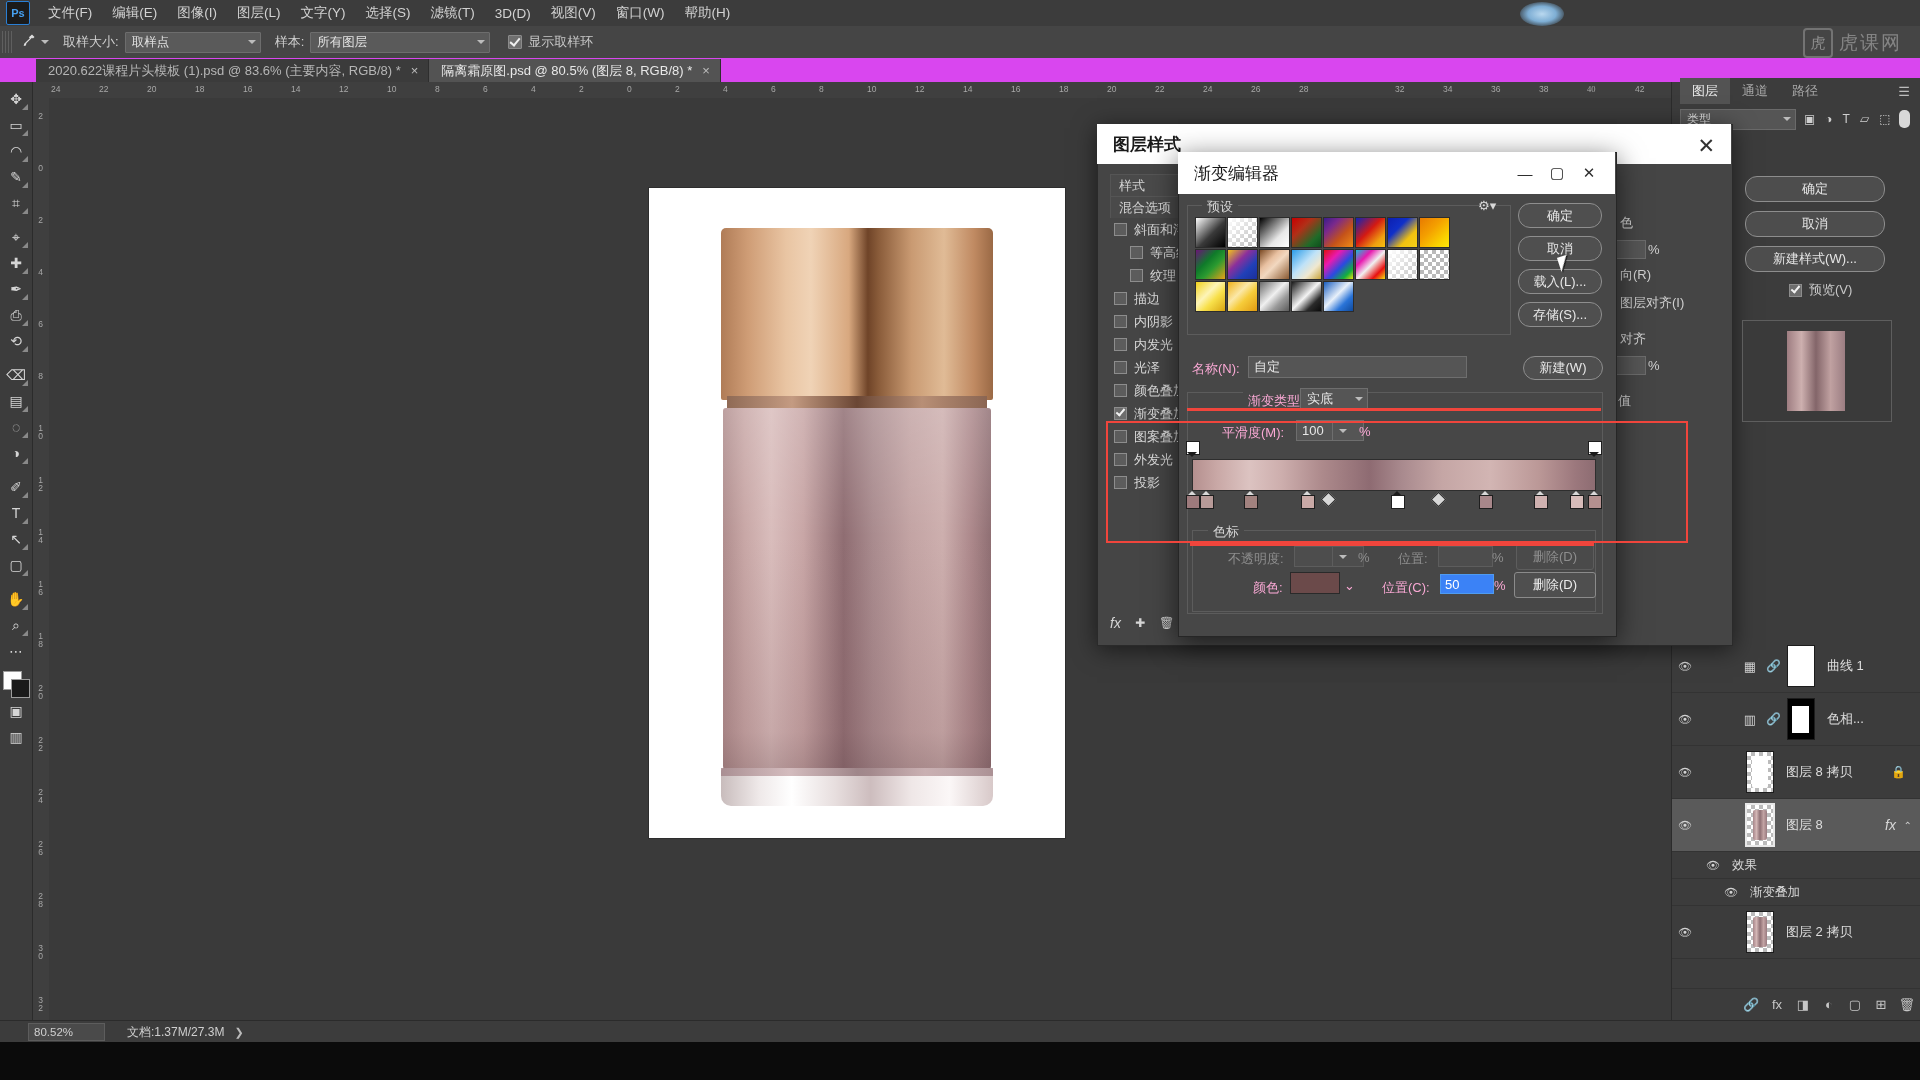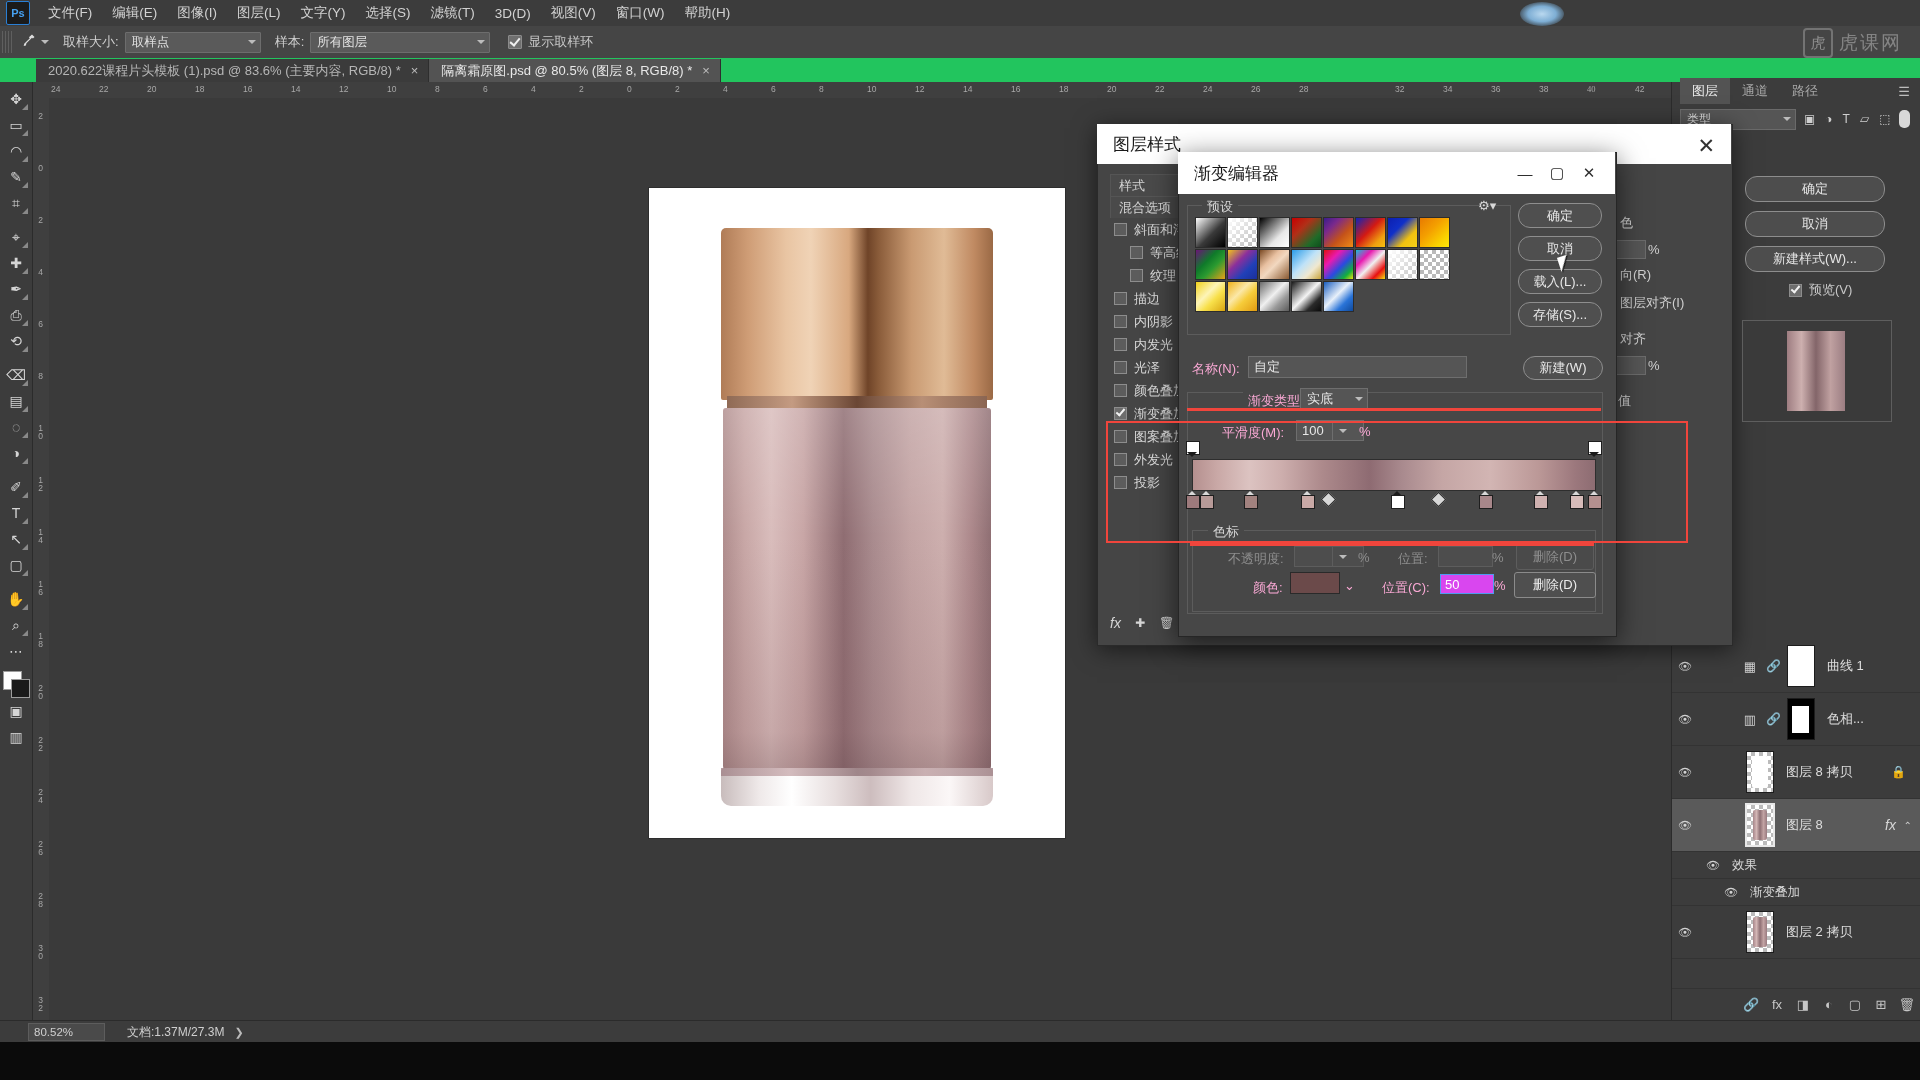--- a/index.html
+++ b/index.html
@@ -32,21 +32,21 @@
         display:inline-block;position:relative;border-radius:1px;}
   .cbox.on{background:#6f6f6f;}
   .cbox.on:after{content:"";position:absolute;left:3px;top:0px;width:4px;height:8px;border:solid #f0f0f0;
         border-width:0 2px 2px 0;transform:rotate(40deg);}
   .hk-logo{position:absolute;right:18px;top:28px;display:flex;align-items:center;opacity:.55;}
   .hk-box{width:26px;height:26px;border:2px solid #9a9a9a;border-radius:4px;color:#c9c9c9;font-size:15px;
           display:flex;align-items:center;justify-content:center;margin-right:6px;}
   .hk-text{font-size:19px;color:#b8b8b8;letter-spacing:2px;}
 
   
-  .tabbar{position:absolute;left:0;top:58px;width:1920px;height:24px;background:#22c55e;display:flex;align-items:flex-end;}
+  .tabbar{position:absolute;left:0;top:58px;width:1920px;height:24px;background:#d946ef;display:flex;align-items:flex-end;}
   .doctab{height:23px;padding:0 10px 0 12px;display:flex;align-items:center;font-size:13px;white-space:nowrap;
           border-right:1px solid #2e2e2e;color:#cfcfcf;}
   .doctab.active{background:#535353;color:#e8e8e8;}
   .doctab.inactive{background:#3b3b3b;color:#b6b6b6;}
   .tabclose{margin-left:10px;font-size:13px;color:#bdbdbd;}
 
   
   .toolbar{position:absolute;left:0;top:82px;width:32px;height:938px;background:#3c3c3c;
            border-right:1px solid #2b2b2b;padding-top:4px;}
   .tool{width:28px;height:26px;margin:0 auto;display:flex;align-items:center;justify-content:center;
@@ -136,21 +136,21 @@
              display:flex;align-items:center;font-size:12px;color:#cfcfcf;border-top:1px solid #2b2b2b;}
   .zoombox{width:70px;height:16px;margin-left:28px;background:#4a4a4a;border:1px solid #5d5d5d;
            display:flex;align-items:center;padding-left:5px;font-size:11.5px;}
   .docsize{margin-left:22px;font-size:12px;}
   .bottomstrip{position:absolute;left:0;top:1042px;width:1920px;height:38px;background:#0b0b0b;}
 
   
   .ls-dialog{position:absolute;left:1097px;top:124px;width:634px;height:520px;background:#454545;
              border:1px solid #2a2a2a;box-shadow:0 4px 22px rgba(0,0,0,.55);}
   .ls-title{position:absolute;left:1097px;top:124px;width:634px;height:40px;background:#fff;
-            display:flex;align-items:center;}
+            display:flex;align-items:center;font-weight:bold;}
   .ls-title .t{margin-left:16px;font-size:17px;color:#1a1a1a;}
   .ls-close{position:absolute;right:16px;top:10px;font-size:21px;color:#333;}
   .ls-left{position:absolute;left:1110px;top:174px;width:92px;}
   .ls-item{height:21px;display:flex;align-items:center;font-size:13px;color:#d5d5d5;
            border:1px solid #555;border-bottom:none;background:#4a4a4a;padding-left:8px;}
   .ls-item.plain{background:#4a4a4a;}
   .ls-eff{height:23px;display:flex;align-items:center;font-size:13px;color:#d9d9d9;padding-left:4px;}
   .ls-eff.indent{padding-left:20px;}
   .lcb{width:11px;height:11px;border:1px solid #8d8d8d;background:#5c5c5c;margin-right:7px;
        display:inline-block;position:relative;flex:0 0 auto;}
@@ -199,21 +199,21 @@
   .stop-top .house{position:absolute;left:0;top:0;width:12px;height:12px;border:1px solid #1e1e1e;background:#fff;}
   .stop-top .roof{position:absolute;left:1px;top:11px;width:0;height:0;border-left:5px solid transparent;
         border-right:5px solid transparent;border-top:5px solid #1a1a1a;}
   .midpt{position:absolute;width:9px;height:9px;background:#d8d8d8;border:1px solid #2c2c2c;transform:rotate(45deg);}
   .dimmed{color:#8e8e8e !important;}
   .disabled-box{background:#4d4d4d !important;border-color:#5d5d5d !important;}
   .btn-del{position:absolute;height:24px;border:1px solid #8b8b8b;border-radius:3px;display:flex;
            align-items:center;justify-content:center;font-size:13px;color:#ececec;background:#4f4f4f;}
   .btn-del.dis{border-color:#5d5d5d;color:#8e8e8e;background:#4a4a4a;}
   .colorsw{position:absolute;border:1px solid #2a2a2a;}
-  .posinput{position:absolute;background:#d946ef;border:1px solid #4f9bf0;color:#fff;font-size:13px;
+  .posinput{position:absolute;background:#3b82f6;border:1px solid #4f9bf0;color:#fff;font-size:13px;
             display:flex;align-items:center;padding-left:4px;}
 
   
   .redrect{position:absolute;border:2px solid #f0453c;pointer-events:none;}
   .redline{position:absolute;height:3px;background:#f0453c;pointer-events:none;}
 
   .cursor-arrow{position:absolute;left:1559px;top:256px;width:0;height:0;
      border-left:10px solid #fff;border-bottom:15px solid transparent;transform:rotate(-18deg);
      filter:drop-shadow(1px 1px 0 #111);}
 </style>

